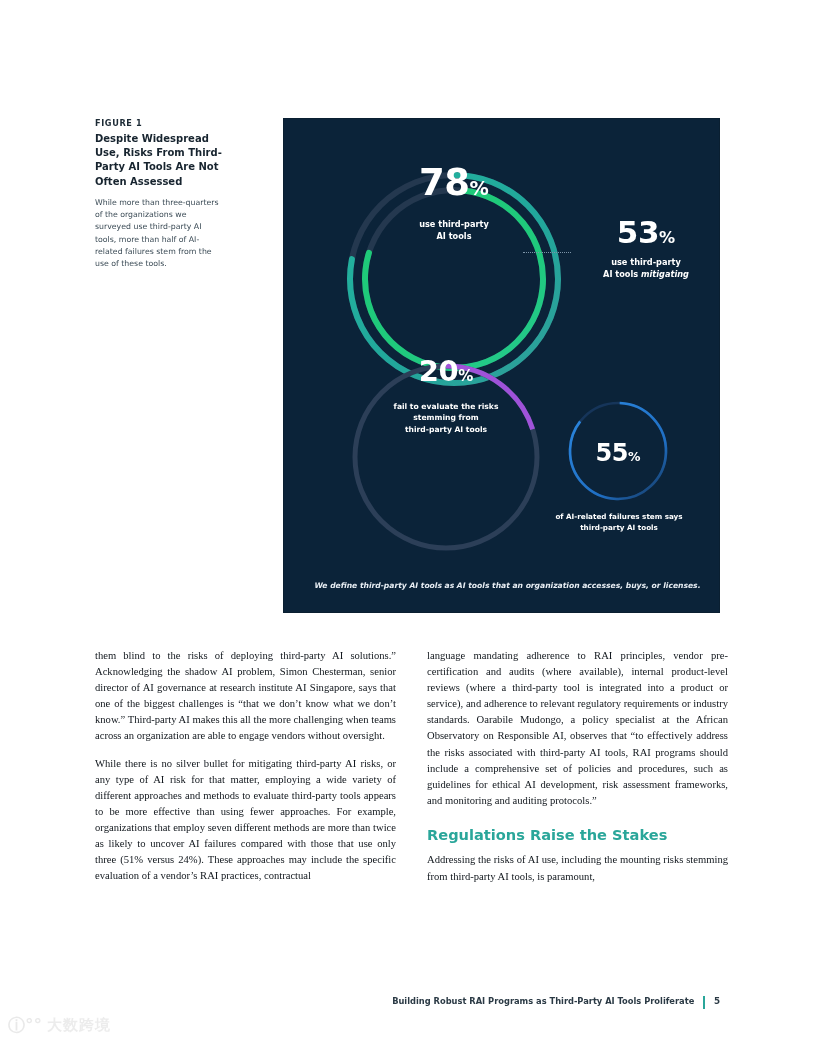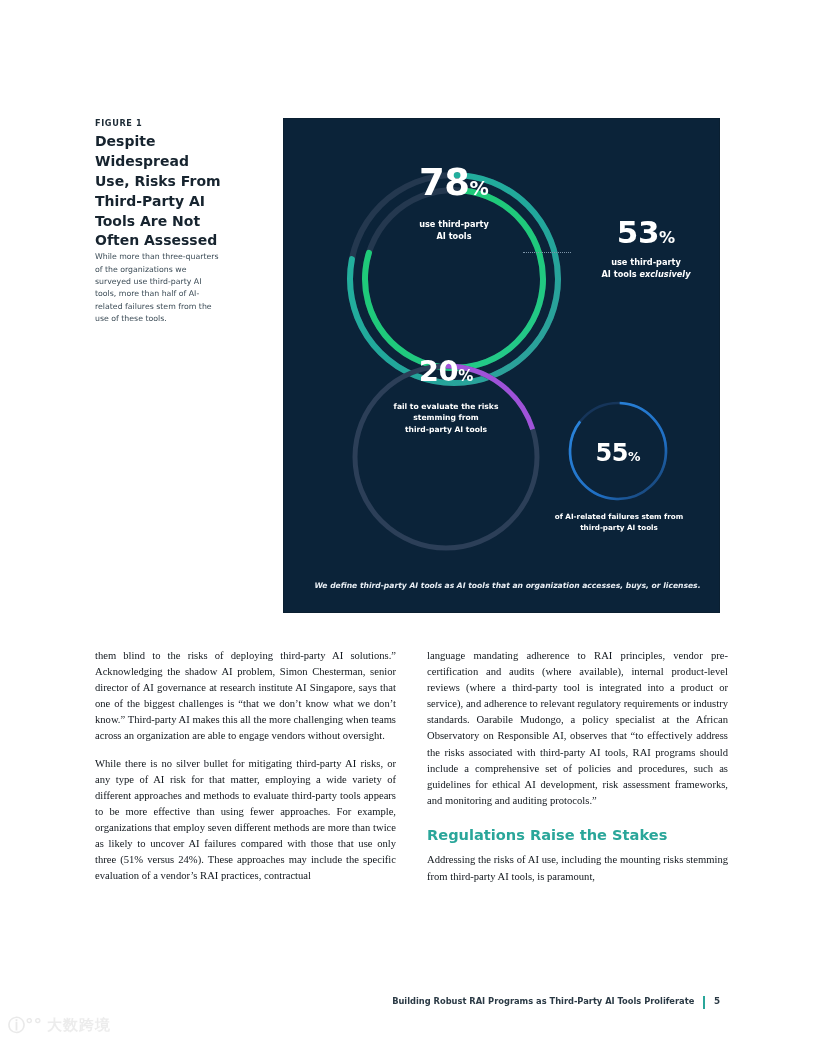--- a/index.html
+++ b/index.html
@@ -40,24 +40,25 @@
   .fig-label {
     font-family: "DejaVu Sans", sans-serif;
     font-size: 8.2px;
     font-weight: bold;
     letter-spacing: 0.6px;
     color: #1d2b36;
     margin-bottom: 4px;
   }
   .fig-title {
     font-family: "DejaVu Sans", sans-serif;
-    font-size: 14px;
+    font-size: 10px;
     font-weight: bold;
     line-height: 1.42;
     color: #17242f;
+    margin-bottom: 8px;
   }
   .fig-desc {
     font-family: "DejaVu Sans", sans-serif;
     font-size: 7.8px;
     font-weight: normal;
     line-height: 1.58;
     color: #3a4a55;
   }
 
   
@@ -294,21 +295,21 @@
           </div>
         </div>
       </div>
 
       <div class="dot-connector"></div>
 
       <div class="stat53">
         <div class="big-num"><span>53</span><span class="pct">%</span></div>
         <div class="sub-lbl">
           <span>use third-party</span><br>
-          <span>AI tools </span><i>exclusively</i>
+          <span>AI tools </span><i>mitigating</i>
         </div>
       </div>
 
       <div class="donut-wrap" id="donut20">
         <svg width="200" height="200" viewBox="0 0 200 200">
           <defs>
             <linearGradient id="g20" x1="0" y1="0" x2="1" y2="0.85">
               <stop offset="0%" stop-color="#c06ef2"></stop>
               <stop offset="100%" stop-color="#9b4fd6"></stop>
             </linearGradient>
@@ -337,21 +338,21 @@
           </defs>
           <circle cx="54" cy="54" r="48" fill="none" stroke="#16355a" stroke-width="2.6"></circle>
           <circle cx="54" cy="54" r="48" fill="none" stroke="url(#g55)" stroke-width="2.6" stroke-linecap="butt" stroke-dasharray="256 45.6" stroke-dashoffset="0" transform="rotate(-88 54 54)"></circle>
         </svg>
         <div class="center-text">
           <div class="big-num"><span>55</span><span class="pct">%</span></div>
         </div>
       </div>
 
       <div class="stat55-caption">
-        <span>of AI-related failures stem from</span><br>
+        <span>of AI-related failures stem says</span><br>
         <span>third-party AI tools</span>
       </div>
 
       <div class="panel-footnote">We define third-party AI tools as AI tools that an organization accesses, buys, or licenses.</div>
     </div>
   </div>
 
   <div class="body-cols">
 
     <div class="col left">

